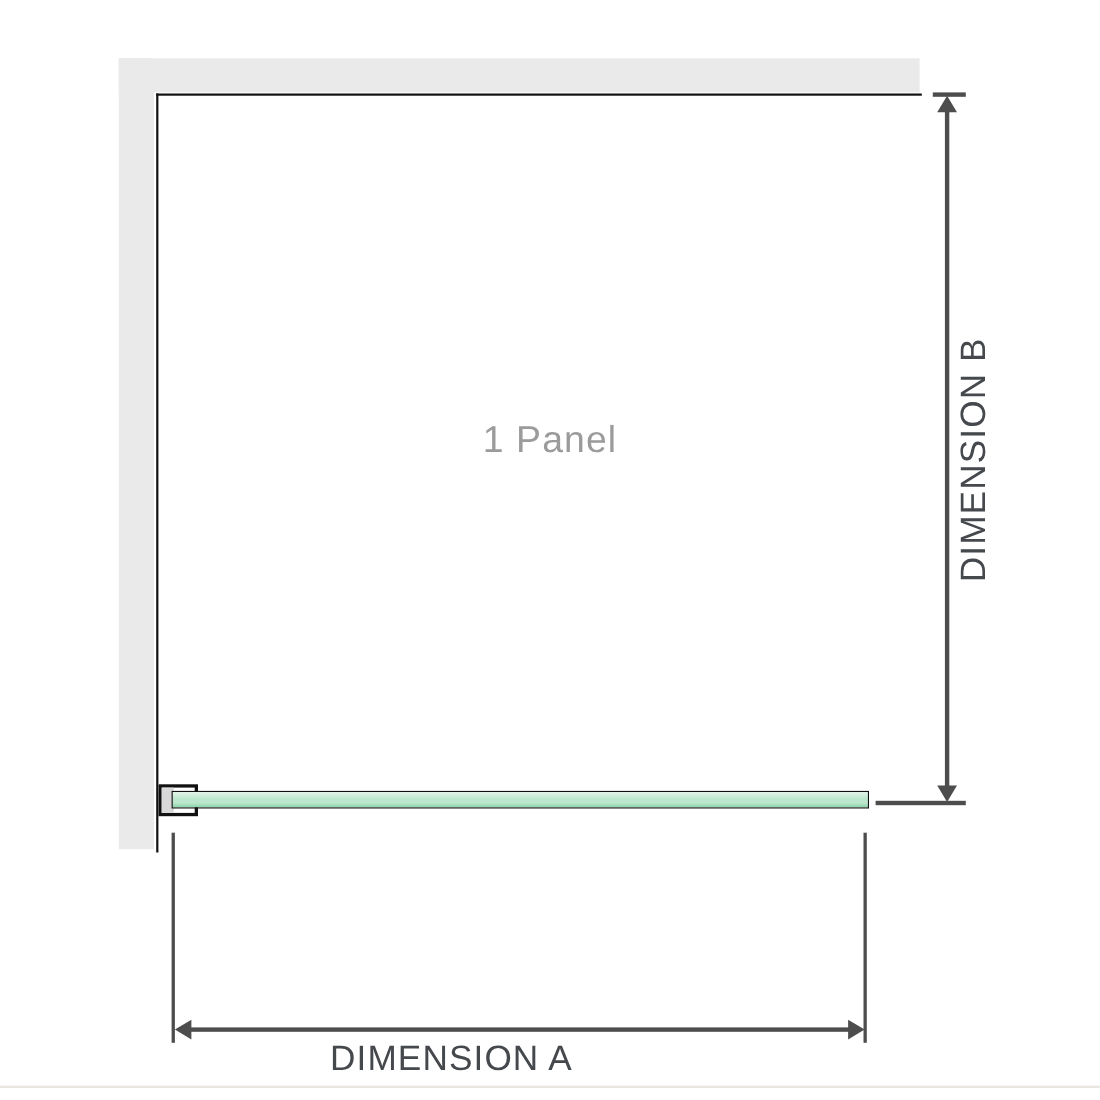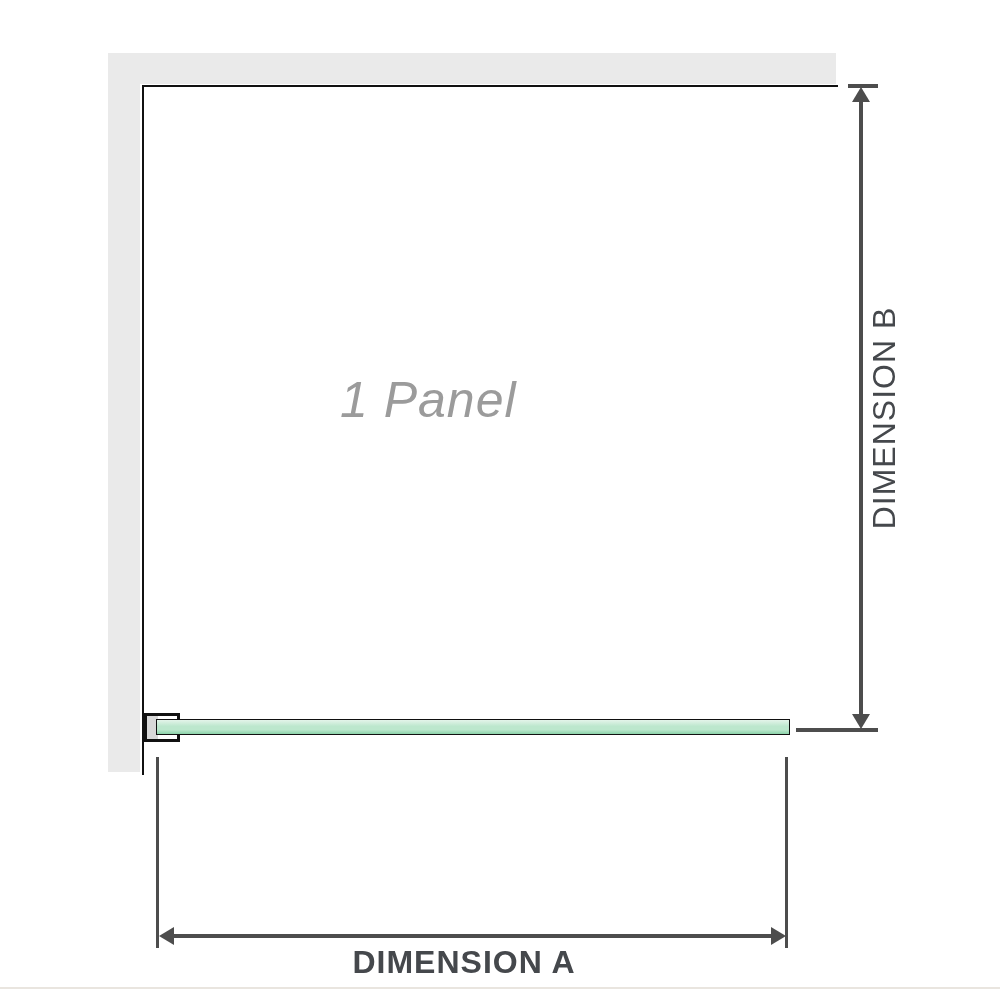--- a/index.html
+++ b/index.html
@@ -31,24 +31,23 @@
   .enclosure {
     left: 142px; top: 85px; width: 694px; height: 688px;
     border-top: 2.5px solid var(--outline, #111111);
     border-left: 2.5px solid var(--outline, #111111);
   }
 
   
   .panel-label {
     left: 340px; top: 370px; width: 320px; height: 60px;
     color: var(--panel-text, #9b9b9b);
-    font-size: 50px;
-    font-style: italic;
+    font-size: 34px;
     letter-spacing: 1px;
-    text-align: left;
+    text-align: center;
     line-height: 60px;
     white-space: nowrap;
   }
 
   
   .glass {
     left: 156px; top: 719px; width: 634px; height: 16px;
     box-sizing: border-box;
     border: 1.5px solid var(--outline, #111111);
     background: linear-gradient(to bottom,
@@ -115,26 +114,25 @@
     border-bottom: 9px solid transparent;
     border-right: 15px solid var(--dimension-line, #4d4d4d);
   }
   .arrow-a-right {
     left: 771px; top: 927px;
     border-top: 9px solid transparent;
     border-bottom: 9px solid transparent;
     border-left: 15px solid var(--dimension-line, #4d4d4d);
   }
   .label-a {
-    left: 314px; top: 944px; width: 300px; height: 36px;
+    left: 300px; top: 944px; width: 300px; height: 36px;
     color: var(--dimension-text, #45484c);
     font-size: 32px;
-    font-weight: 700;
+    font-weight: 400;
     letter-spacing: 1px;
-    text-align: center;
     line-height: 36px;
     white-space: nowrap;
   }
 
   
   .baseline-rule {
     left: 0; top: 987px; width: 1000px; height: 2px;
     background: var(--baseline-rule, #e9e5df);
   }
 </style>

